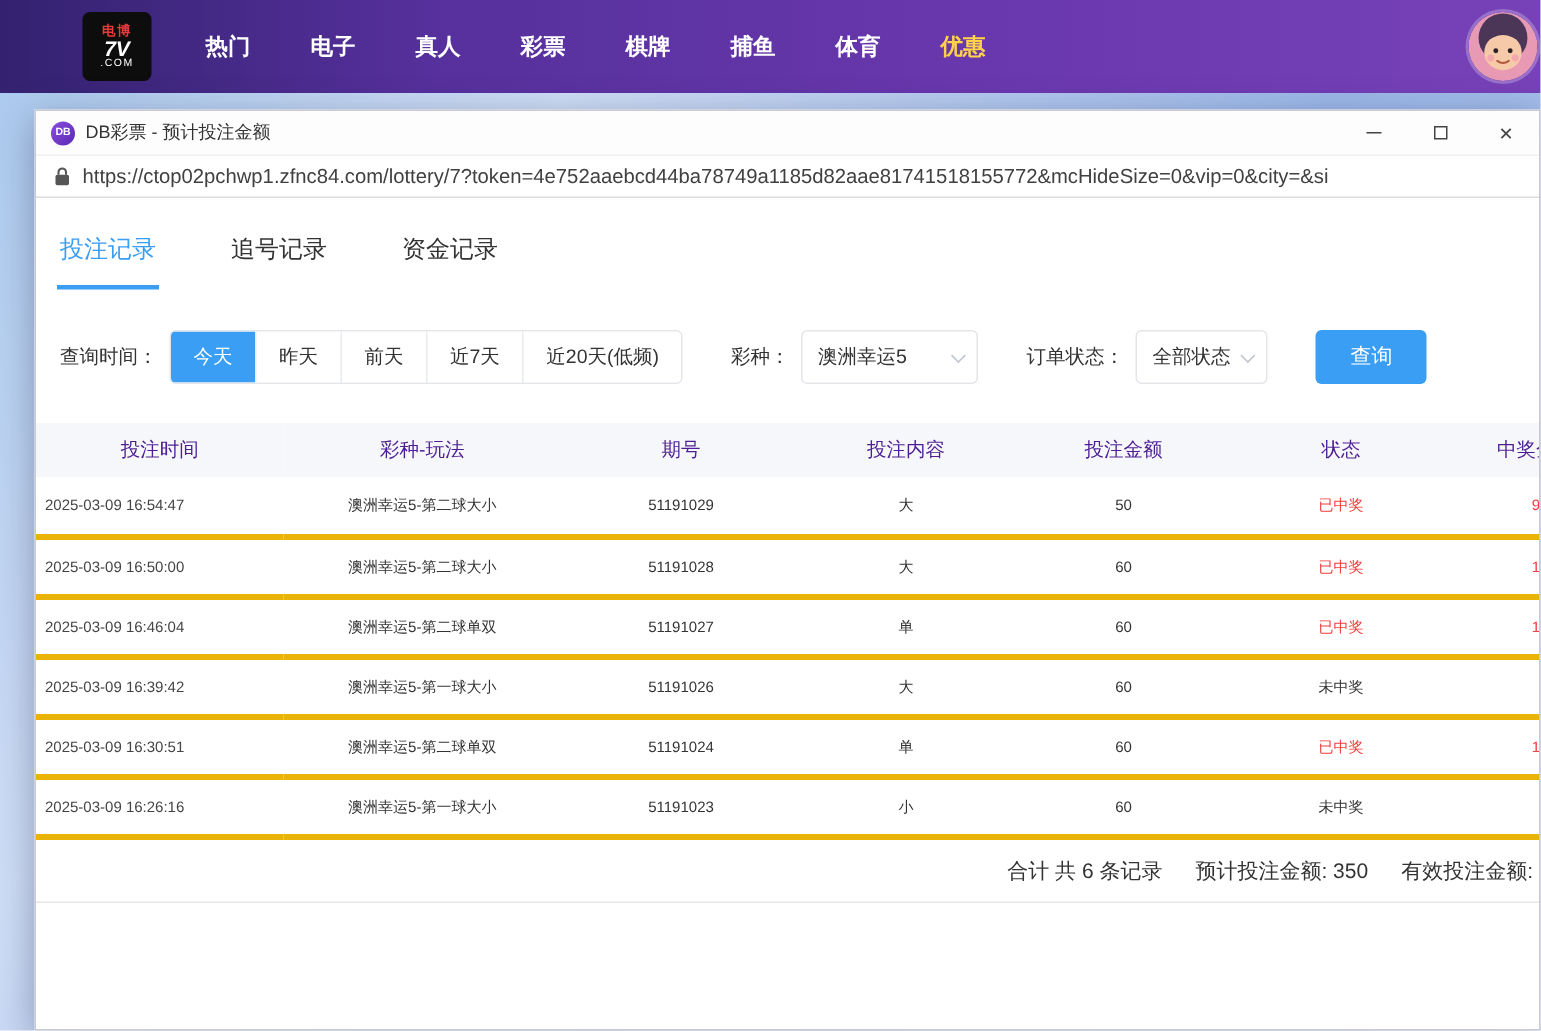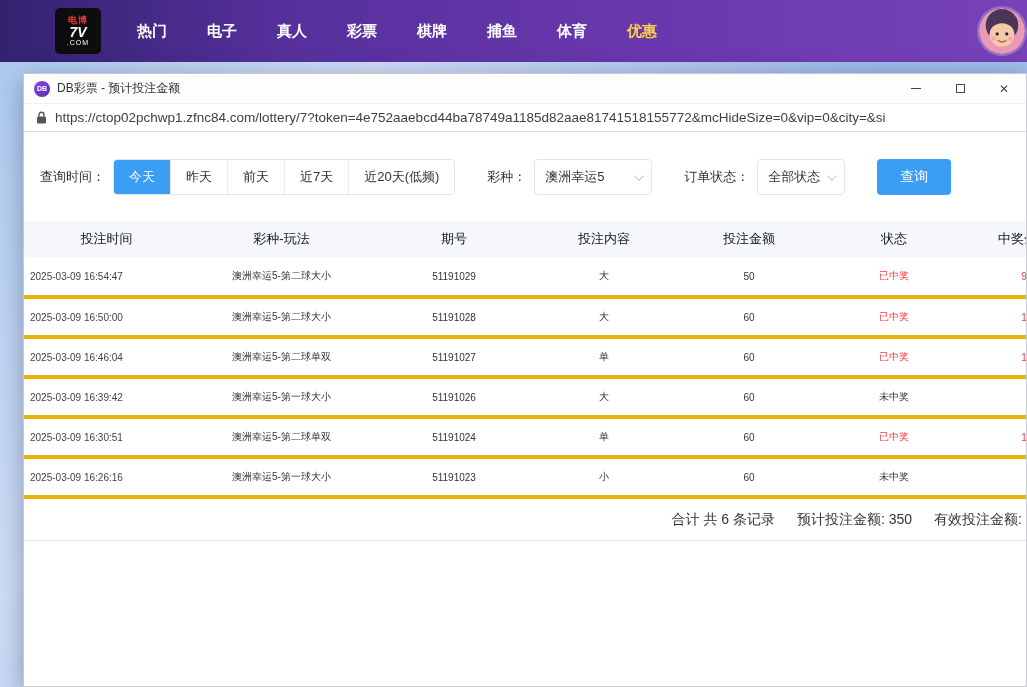--- a/index.html
+++ b/index.html
@@ -87,21 +87,21 @@
   .gap-lg { margin-left:32px; }
   .query-btn {
     margin-left:32px; width:74px; height:36px; background:#3a9ef5; color:#fff;
     border:none; border-radius:4px; font-size:14px; cursor:pointer;
   }
 
   
   .table-wrap { margin-top:26px; overflow:hidden; }
   table { table-layout:fixed; width:1060px; border-collapse:collapse; }
   th {
-    height:36px; background:#f6f7fa; color:#0f172a; font-weight:normal; font-size:13px; 
+    height:36px; background:#f6f7fa; color:#4c1d95; font-weight:normal; font-size:13px; 
   }
   td {
     height:40px; font-size:10px; color:#333; text-align:center; border-bottom:4px solid #eab308;
     white-space:nowrap; overflow:hidden;
   }
   td.time { text-align:left; padding-left:6px; color:#444; }
   .won { color:#f23d3d; }
 
   
   .summary {
@@ -161,20 +161,25 @@
   </div>
 
   <div class="urlbar">
     <svg width="11" height="13" viewBox="0 0 11 13">
       <rect x="1" y="5.5" width="9" height="7" rx="1.2" fill="#555"></rect>
       <path d="M3 5.5 V3.8 a2.5 2.5 0 0 1 5 0 V5.5" stroke="#555" stroke-width="1.4" fill="none"></path>
     </svg>
     <span class="url">https://ctop02pchwp1.zfnc84.com/lottery/7?token=4e752aaebcd44ba78749a1185d82aae81741518155772&amp;mcHideSize=0&amp;vip=0&amp;city=&amp;si</span>
   </div>
 
+  <div class="tabs">
+    <div class="tab active">投注记录</div>
+    <div class="tab">追号记录</div>
+    <div class="tab">资金记录</div>
+  </div>
 
   <div class="filters">
     <span class="flabel">查询时间：</span>
     <div class="btn-group">
       <div class="opt active">今天</div>
       <div class="opt">昨天</div>
       <div class="opt">前天</div>
       <div class="opt">近7天</div>
       <div class="opt">近20天(低频)</div>
     </div>

